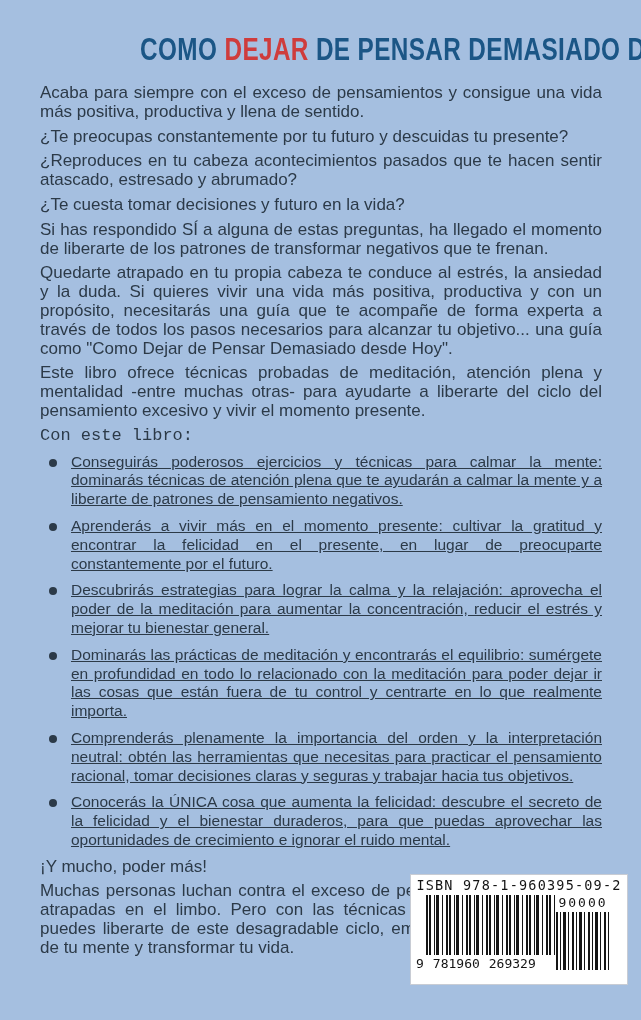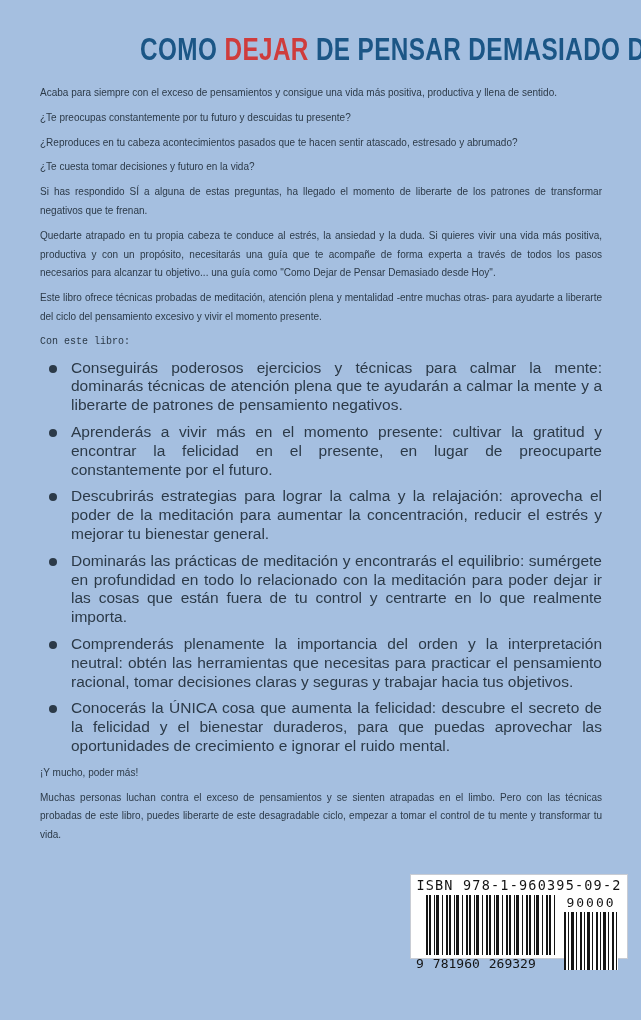--- a/index.html
+++ b/index.html
@@ -23,51 +23,52 @@
     transform: scaleX(0.76);
     transform-origin: center;
     font-weight: bold;
     font-size: 32px;
     letter-spacing: 0.5px;
     color: #1b5686;
   }
   .title-line .accent { color: #cf3c3c; }
   p {
     margin: 0 0 6px;
-    font-size: 10px;
+    font-size: 17px;
     line-height: 18.8px;
     text-align: justify;
   }
   .list-intro { margin-bottom: 7px; font-family: Liberation Mono, monospace; }
   ul.benefits {
     list-style: none;
     margin: 2px 0 7px;
     padding: 0 0 0 9px;
   }
   ul.benefits li {
     position: relative;
     padding-left: 22px;
     margin-bottom: 8px;
     font-size: 15.5px;
     line-height: 18.8px;
     text-align: justify;
+    text-decoration: underline;
   }
   ul.benefits li::before {
     content: "";
     position: absolute;
     left: 0; top: 6px;
     width: 8px; height: 8px;
     border-radius: 50%;
     background: #2c3a48;
   }
   
   .barcode-box {
     position: absolute;
     left: 410px; top: 874px;
-    width: 218px; height: 85px;
+    width: 218px; height: 111px;
     background: #ffffff;
     box-sizing: border-box;
     padding: 3px 6px 2px;
     box-shadow: 0 0 0 1px #c8ccd4 inset;
   }
   .isbn {
     font-family: "DejaVu Sans Mono", monospace;
     font-size: 13.5px;
     letter-spacing: 1.2px;
     text-align: center;
@@ -86,21 +87,21 @@
       #151515 10px 13px, #fff 13px 16px,
       #151515 16px 17px, #fff 17px 20px);
   }
   .digits {
     display: flex; gap: 9px;
     font-family: "DejaVu Sans Mono", monospace;
     font-size: 13px;
     color: #141414;
     margin-top: 1px;
   }
-  .addon { margin-left: 8px; width: 54px; text-align: center; }
+  .addon { margin-left: 0; width: 54px; text-align: center; }
   .price {
     font-family: "DejaVu Sans Mono", monospace;
     font-size: 13px;
     letter-spacing: 2px;
     color: #141414;
   }
   .addon-bars {
     height: 58px;
     margin-top: 2px;
     background: repeating-linear-gradient(90deg,

